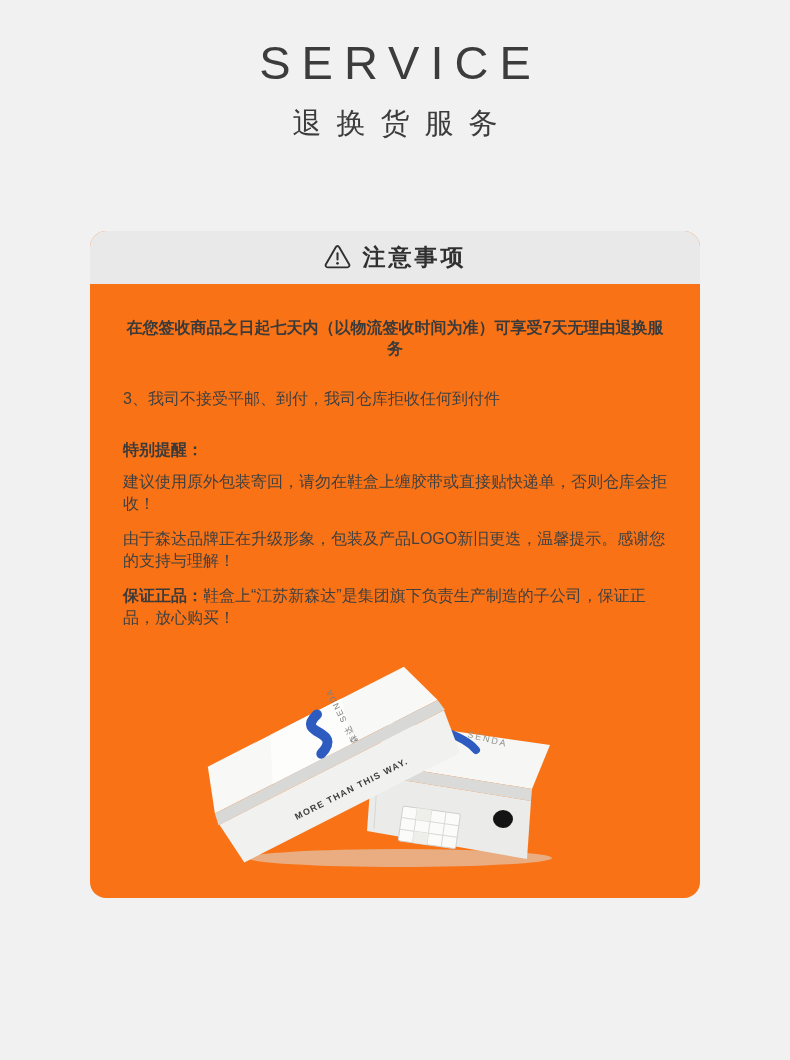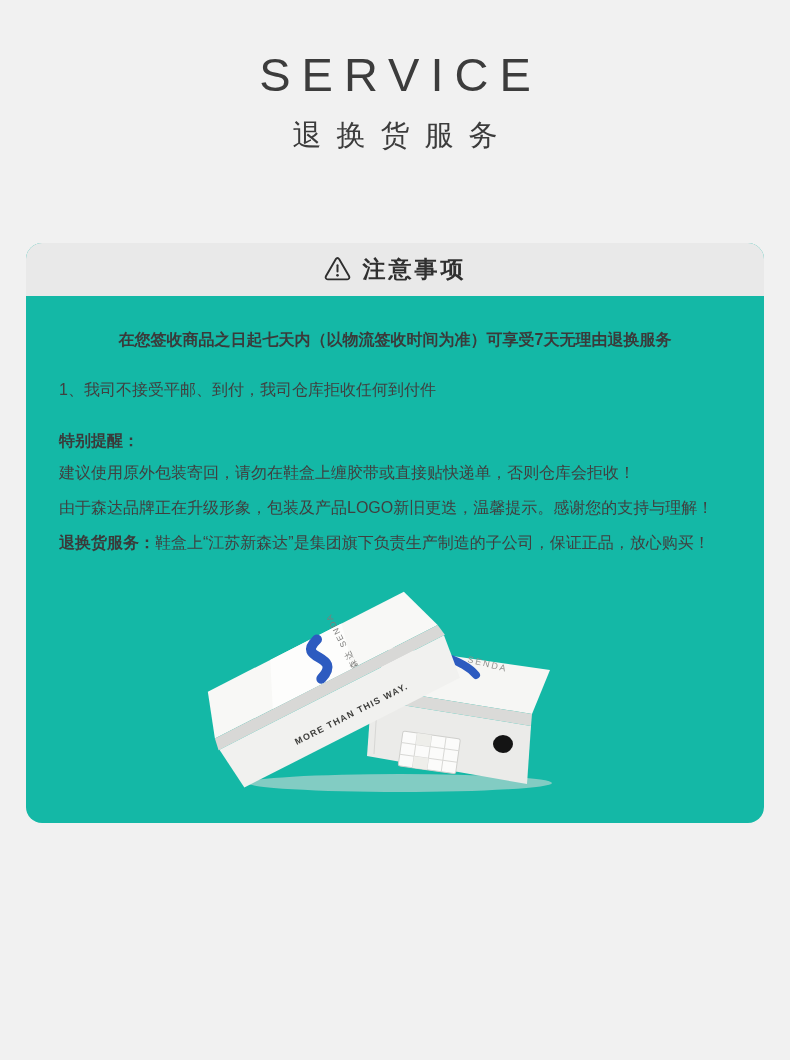--- a/index.html
+++ b/index.html
@@ -7,21 +7,21 @@
     width: 790px;
     height: 1060px;
     background: #f1f1f1;
     font-family: "Liberation Sans", "DejaVu Sans", sans-serif;
     color: #3f3f3f;
     overflow: hidden;
   }
   .page { width: 790px; height: 1060px; position: relative; }
 
   
-  .hero { padding-top: 48px; text-align: center; }
+  .hero { padding-top: 36px; text-align: center; }
   .hero-title {
     margin: 0;
     font-size: 47px;
     font-weight: 300;
     letter-spacing: 11px;
     margin-right: -11px;
     color: #3c3c3c;
     line-height: 54px;
   }
   .hero-subtitle {
@@ -29,23 +29,23 @@
     font-size: 29px;
     font-weight: 400;
     letter-spacing: 15px;
     margin-right: -15px;
     color: #3c3c3c;
     line-height: 38px;
   }
 
   
   .card {
-    width: 738px;
+    width: 610px;
     margin: 89px auto 8px auto;
-    background: #14b8a6;
+    background: #f97316;
     border-radius: 16px;
     overflow: hidden;
   }
   .card-header {
     height: 53px;
     background: #e9e9e9;
     display: flex;
     align-items: center;
     justify-content: center;
     gap: 12px;
@@ -116,27 +116,27 @@
       <span class="card-title">注意事项</span>
     </header>
 
     <div class="card-body">
 
       <p class="intro">在您签收商品之日起七天内（以物流签收时间为准）可享受7天无理由退换服务</p>
 
 
 
       <p class="para">
-        <span>1、我司不接受平邮、到付，我司仓库拒收任何到付件</span><br>
+        <span>3、我司不接受平邮、到付，我司仓库拒收任何到付件</span><br>
       </p>
 
       <p class="reminder-label">特别提醒：</p>
       <p class="rline">建议使用原外包装寄回，请勿在鞋盒上缠胶带或直接贴快递单，否则仓库会拒收！</p>
       <p class="rline">由于森达品牌正在升级形象，包装及产品LOGO新旧更迭，温馨提示。感谢您的支持与理解！</p>
-      <p class="rline"><span class="b">退换货服务：</span><span>鞋盒上“江苏新森达”是集团旗下负责生产制造的子公司，保证正品，放心购买！</span></p>
+      <p class="rline"><span class="b">保证正品：</span><span>鞋盒上“江苏新森达”是集团旗下负责生产制造的子公司，保证正品，放心购买！</span></p>
 
       <div class="photo">
         <svg width="380" height="228" viewBox="0 0 380 228">
 
           <ellipse cx="195" cy="211" rx="152" ry="9" fill="#dddcda" opacity="0.55"></ellipse>
 
           <g>
             <polygon points="185,75 345,98 327,142 167,116" fill="#f6f6f4"></polygon>
             <path d="M232,81 C246,88 261,91 271,103" stroke="#2d5bc0" stroke-width="8" fill="none" stroke-linecap="round"></path>
             <text transform="translate(262,90) rotate(14)" font-size="9" letter-spacing="2" fill="#90908e">SENDA</text>

